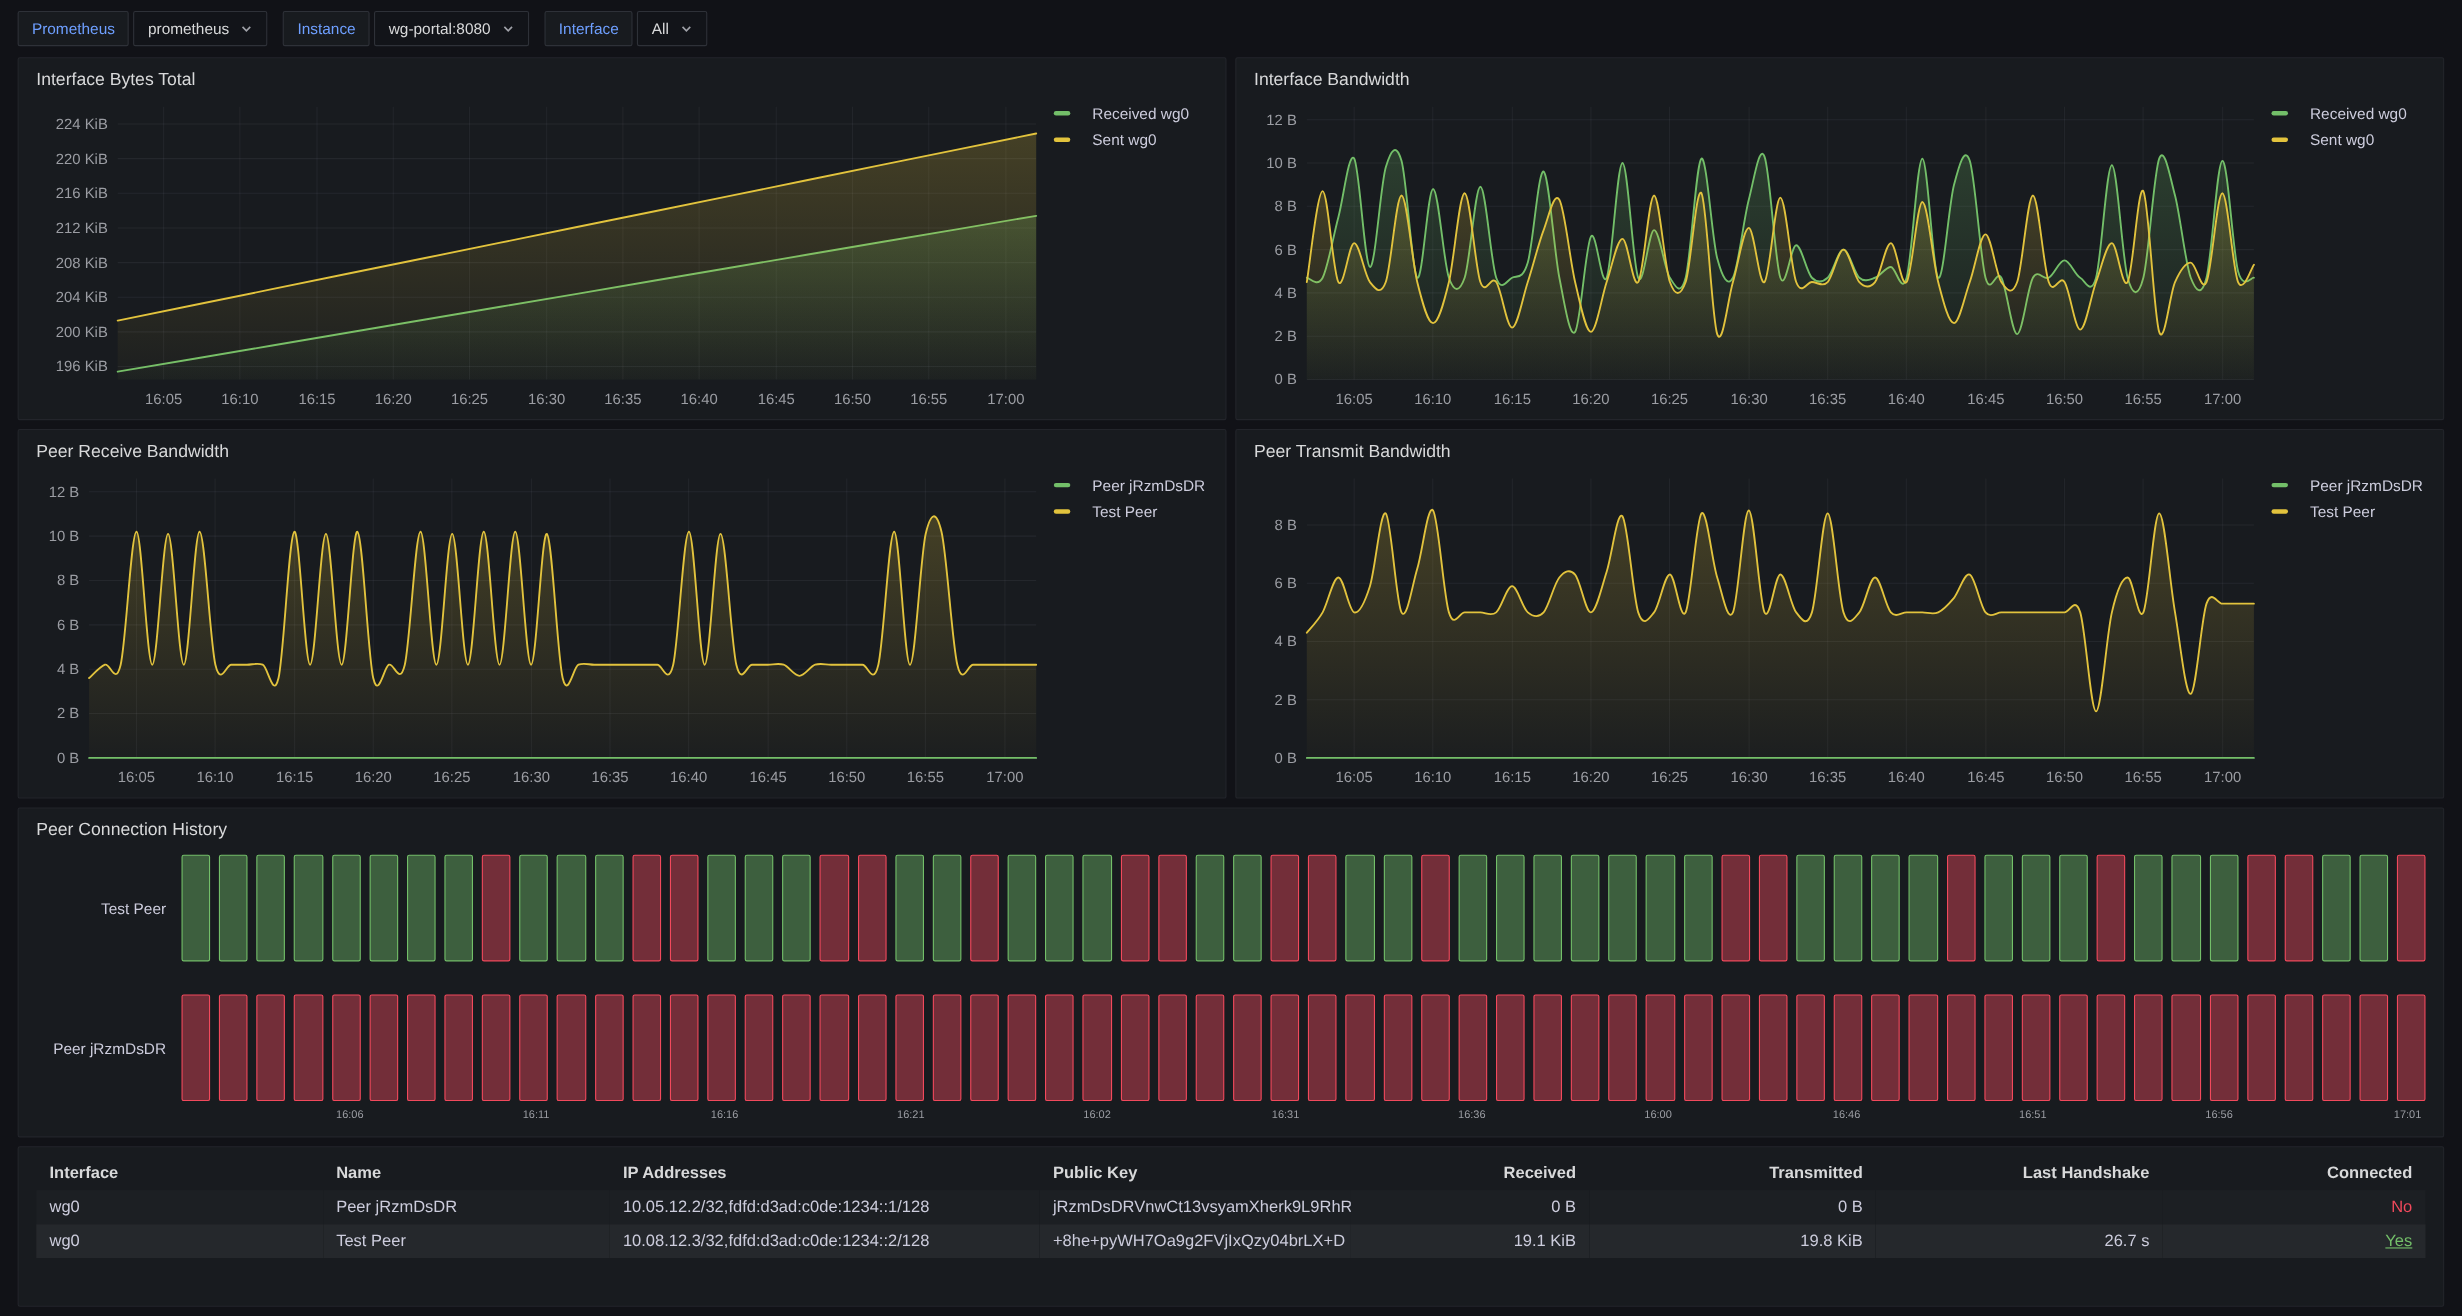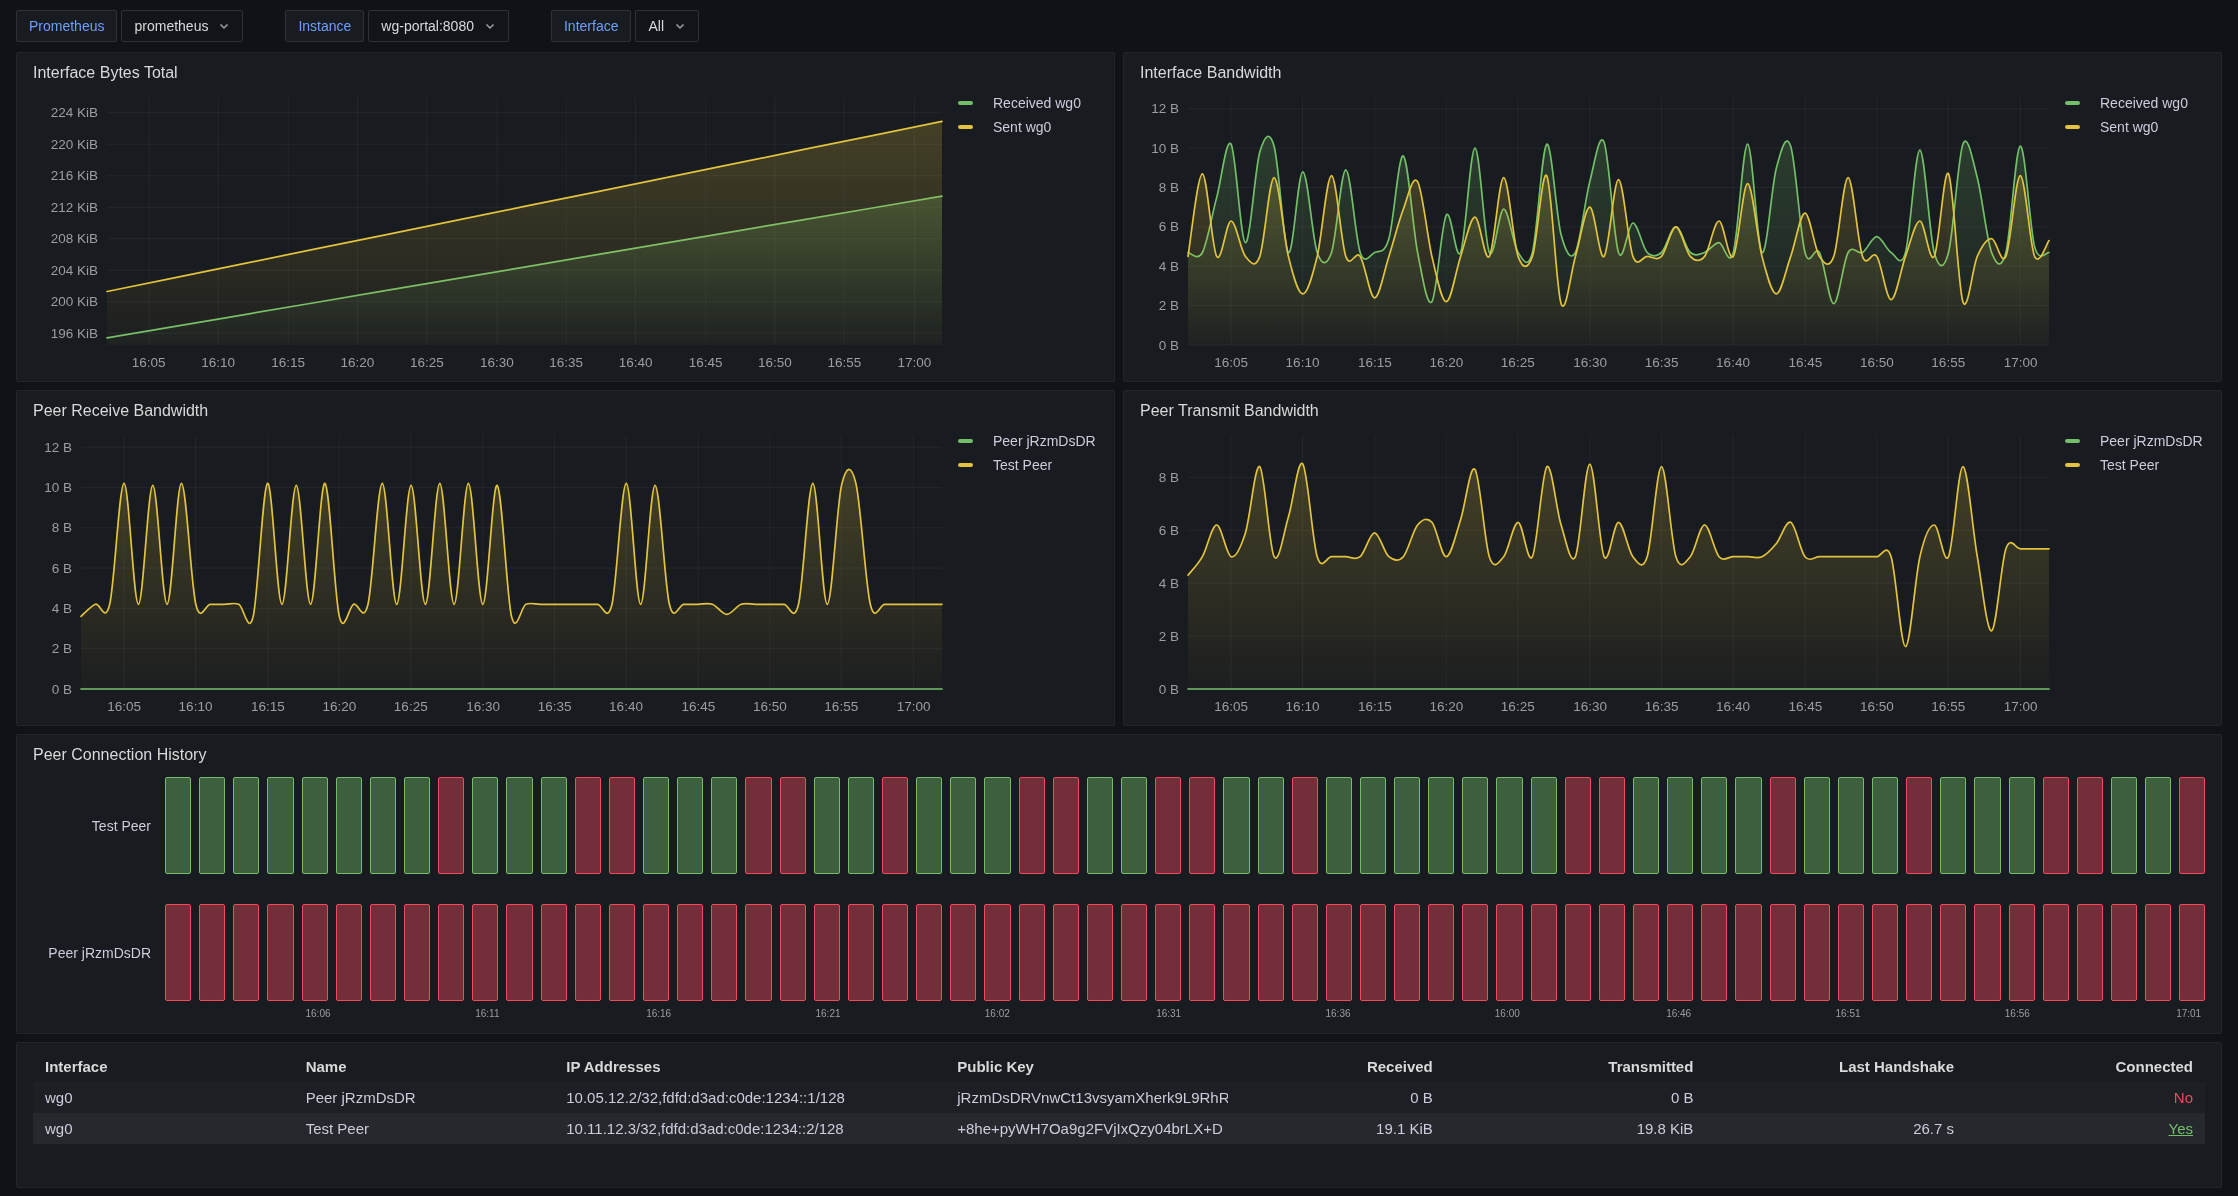--- a/index.html
+++ b/index.html
@@ -9,21 +9,21 @@
     --green-fill:rgba(115,191,105,.42); --red-fill:rgba(242,73,92,.42);
   }
   *{box-sizing:border-box; margin:0; padding:0;}
   html,body{width:2238px; height:1196px; overflow:hidden;}
   body{
     background:var(--page-bg);
     font-family:"Liberation Sans","DejaVu Sans",sans-serif;
     color:var(--text); font-size:15px;
   }
   
-  .toolbar{height:52px; display:flex; align-items:center; gap:42px; padding:10px 16px;}
+  .toolbar{height:52px; display:flex; align-items:center; gap:14px; padding:10px 16px;}
   .var{display:flex; gap:4px; align-items:stretch;}
   .var-label{
     display:flex; align-items:center; padding:0 12px; height:32px;
     background:var(--panel-bg); border:1px solid #2e3138; border-radius:2px;
     color:var(--blue); font-size:14px; font-weight:500;
   }
   .var-value{
     display:flex; align-items:center; gap:10px; padding:0 12px; height:32px;
     background:#121419; border:1px solid #2e3138; border-radius:2px;
     color:#d8d9da; font-size:14px; cursor:pointer; font-family:inherit;
@@ -575,21 +575,21 @@
             <td>10.05.12.2/32,fdfd:d3ad:c0de:1234::1/128</td>
             <td>jRzmDsDRVnwCt13vsyamXherk9L9RhR</td>
             <td class="num">0 B</td>
             <td class="num">0 B</td>
             <td class="num"></td>
             <td class="num no">No</td>
           </tr>
           <tr>
             <td>wg0</td>
             <td>Test Peer</td>
-            <td>10.11.12.3/32,fdfd:d3ad:c0de:1234::2/128</td>
+            <td>10.08.12.3/32,fdfd:d3ad:c0de:1234::2/128</td>
             <td>+8he+pyWH7Oa9g2FVjIxQzy04brLX+D</td>
             <td class="num">19.1 KiB</td>
             <td class="num">19.8 KiB</td>
             <td class="num">26.7 s</td>
             <td class="num yes">Yes</td>
           </tr>
         </tbody>
     </table>
   </section>
 

